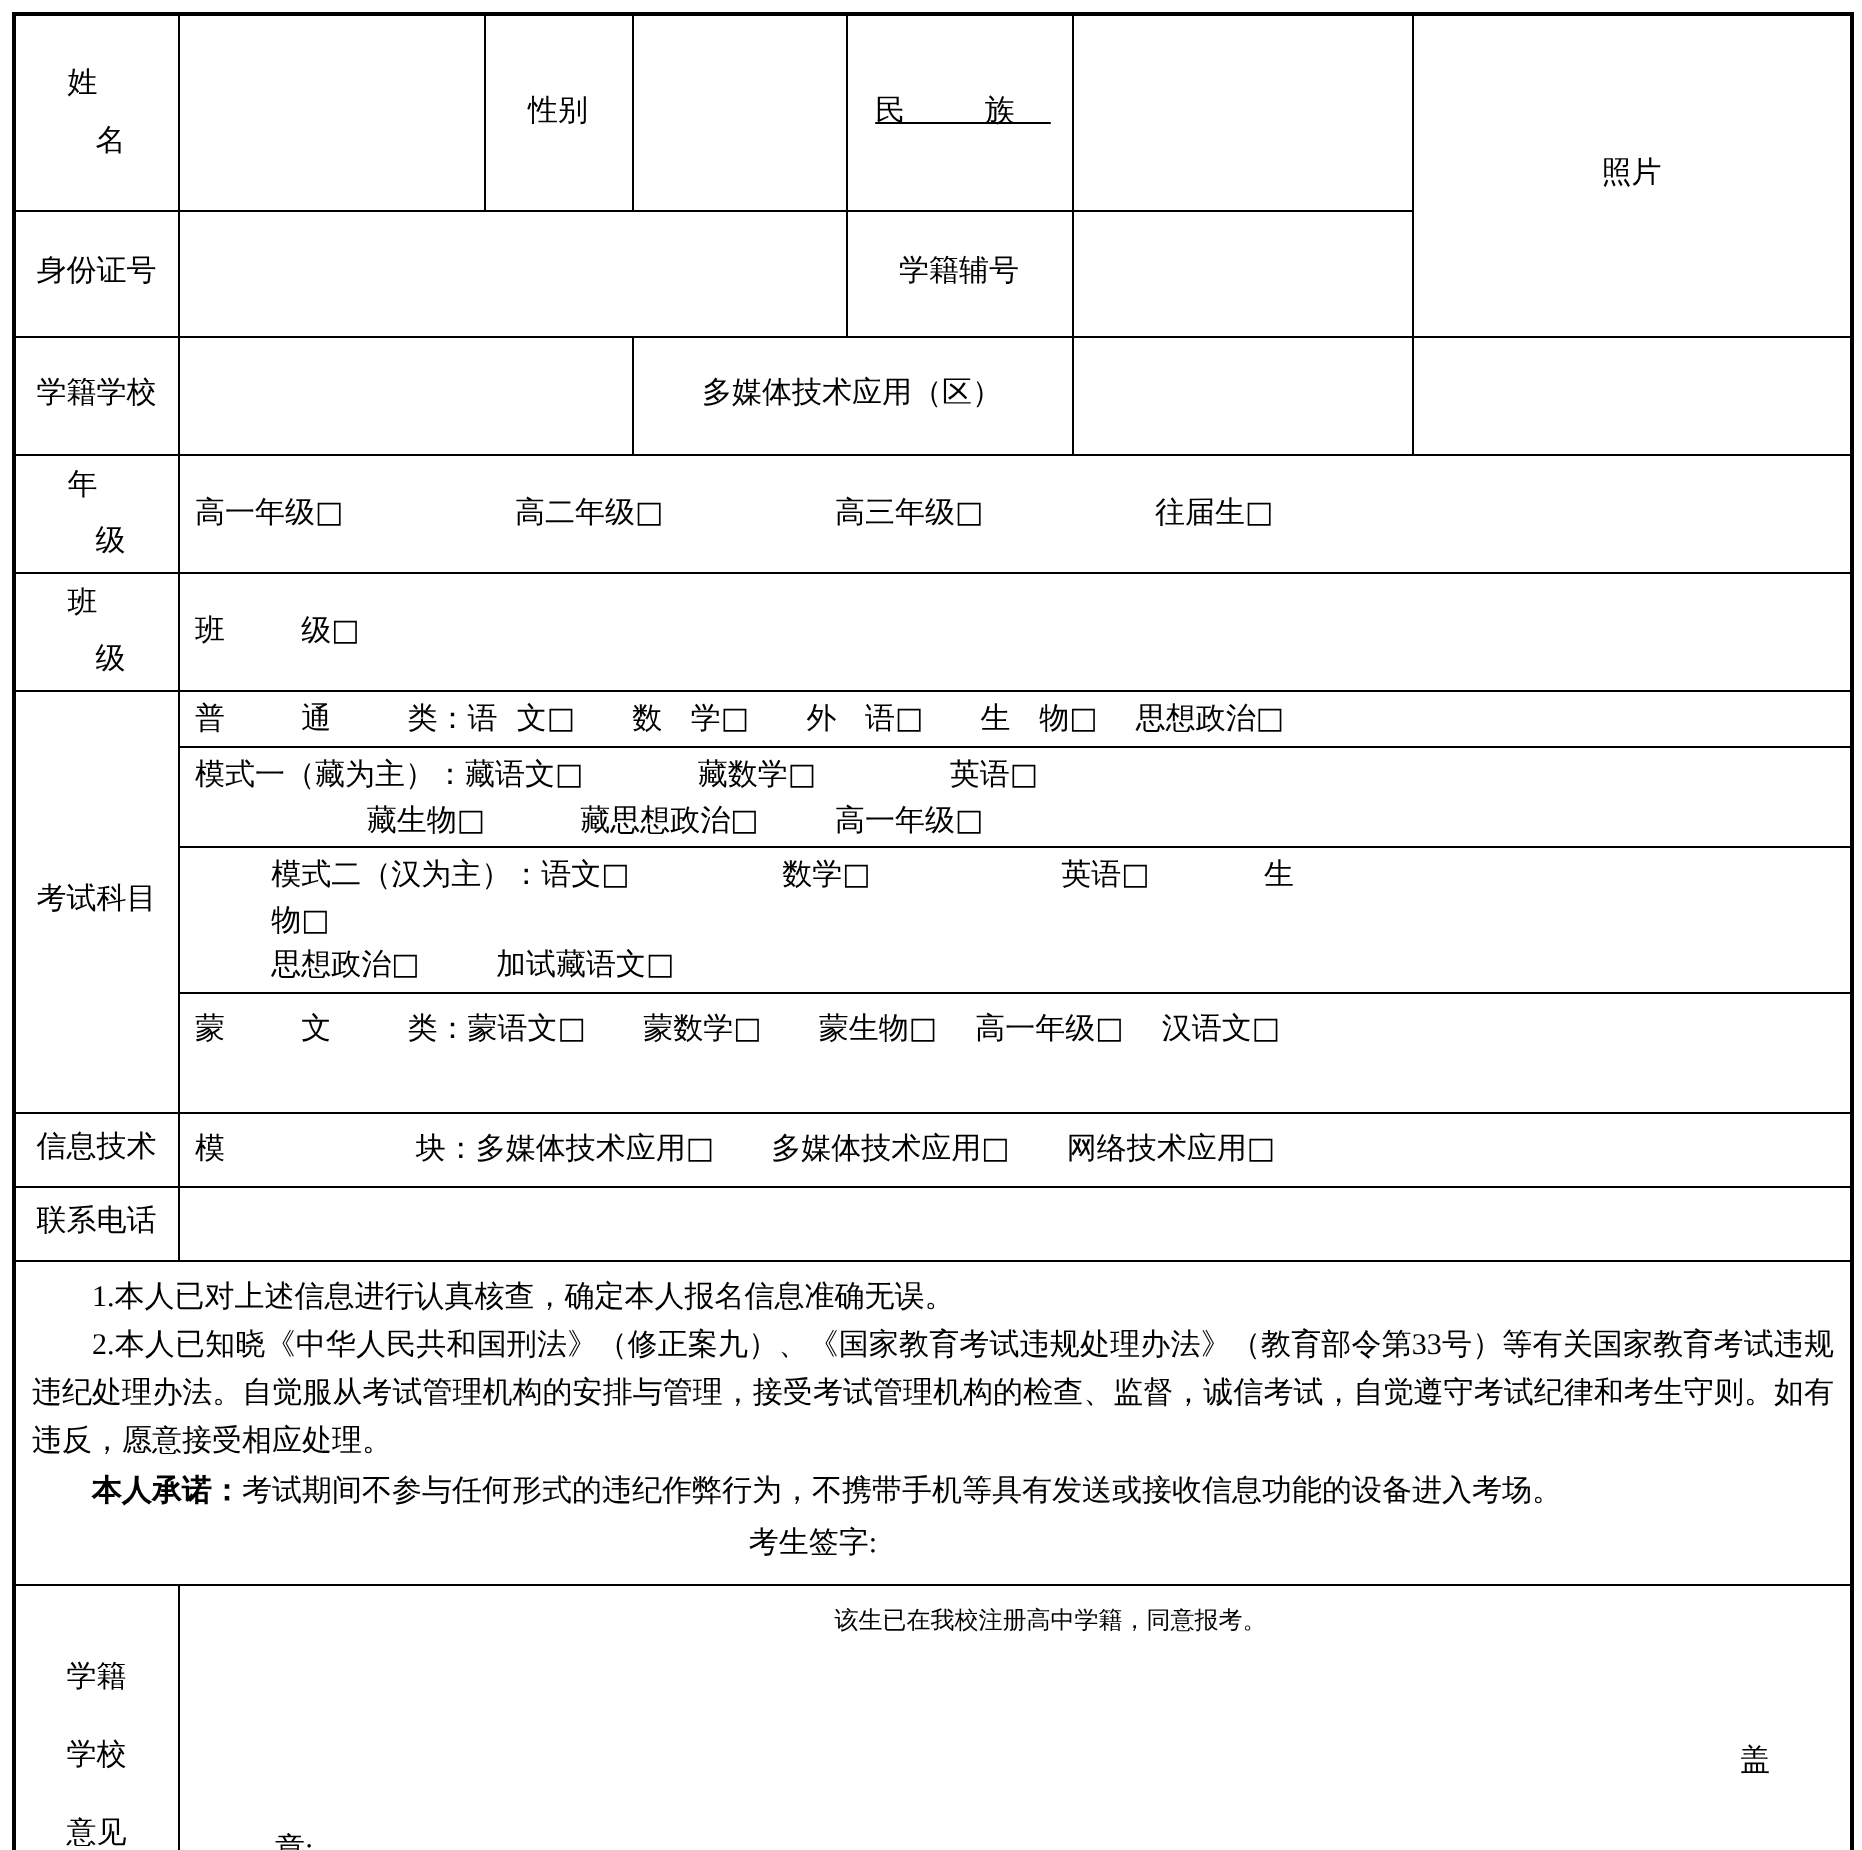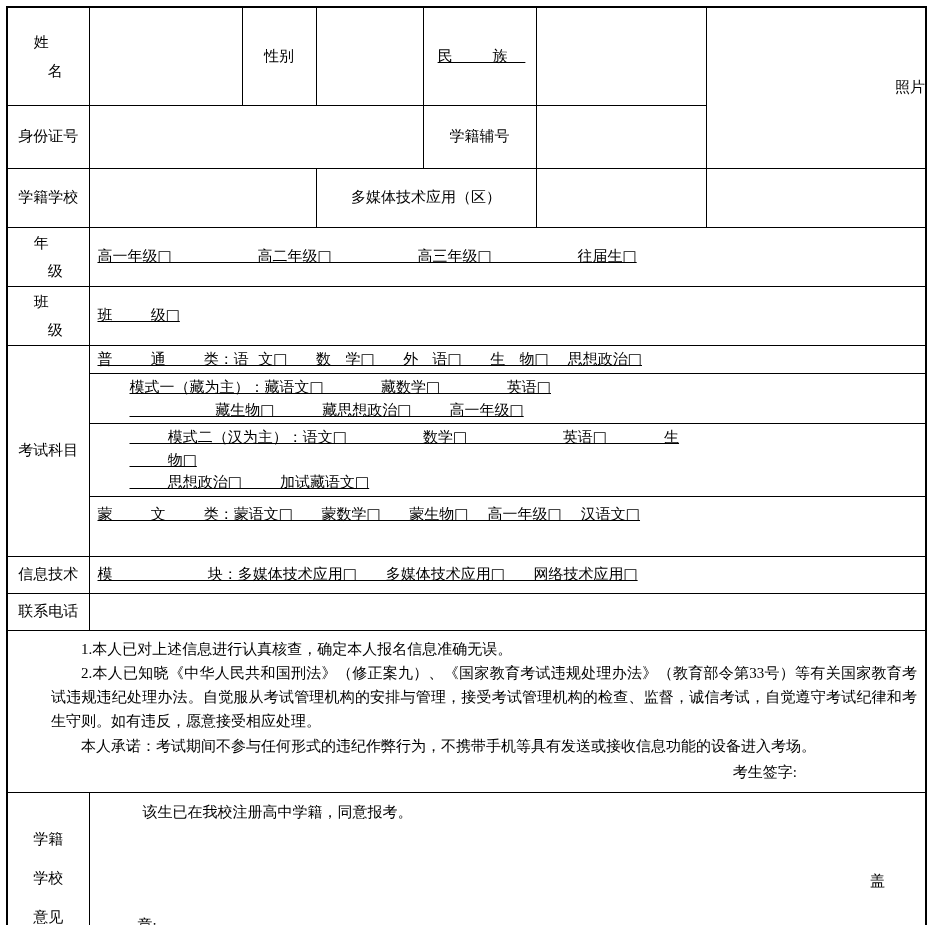--- a/index.html
+++ b/index.html
@@ -61,77 +61,76 @@
   .spaced-2 {
     
     display: inline-block;
     letter-spacing: 18px;
     text-indent: 0;
     padding-left: 4px;
     text-decoration: underline;
   }
   .spaced-2::after { content: ""; }
 
-  .cell-center { text-align: right; margin-top: 23px; }
+  .cell-center { text-align: center; margin-top: 23px; }
   .cell-pad { padding: 4px 8px; }
 
   .blank { }
 
   
   .line {
     display: block;
     white-space: pre;
     font-size: 15px;
     line-height: 1.55;
     padding-left: 8px;
   }
 
   .mode-block {
     display: block;
     padding: 2px 0 2px 0;
-    margin-left: 32px;
   }
   .mode-block .mline {
     display: block;
     white-space: pre;
     font-size: 15px;
     line-height: 1.5;
     padding-left: 8px;
   }
 
   .notice {
     padding: 6px 8px 8px 8px;
     font-size: 15px;
     line-height: 1.62;
     text-align: justify;
-    margin-left: 35px;
   }
   .notice p {
     margin: 0;
     text-indent: 2em;
   }
-  .notice .bold { font-weight: normal; }
+  .notice .bold { font-weight: bold; }
   .sign-line {
     display: block;
-    text-align: right;
+    text-align: center;
     margin-top: 2px;
     padding-right: 120px;
   }
 
   .opinion-body {
     position: relative;
     padding: 8px 8px 8px 8px;
     height: 170px;
     box-sizing: border-box;
   }
   .opinion-body .o-first {
     display: block;
     text-indent: 3em;
-    font-size: 15px;
+    font-size: 12px;
     line-height: 1.5;
+    text-align: center;
   }
   .opinion-body .o-seal-a {
     position: absolute;
     right: 40px;
     top: 78px;
     font-size: 15px;
   }
   .opinion-body .o-seal-b {
     position: absolute;
     left: 48px;
@@ -140,21 +139,21 @@
   }
 
   .vlabel-3 {
     display: block;
     text-align: center;
     line-height: 2.6;
     font-size: 15px;
   }
   .vlabel-3 span { display: block; }
 
-  .chk { font-family: "DejaVu Sans", sans-serif; text-decoration: underline; }
+  .chk { font-family: "DejaVu Sans", sans-serif; }
 </style>
 </head>
 <body>
 
 <div id="form-root">
 
   <table class="form-table">
     <colgroup>
       <col style="width:82px">
       <col style="width:153px">

